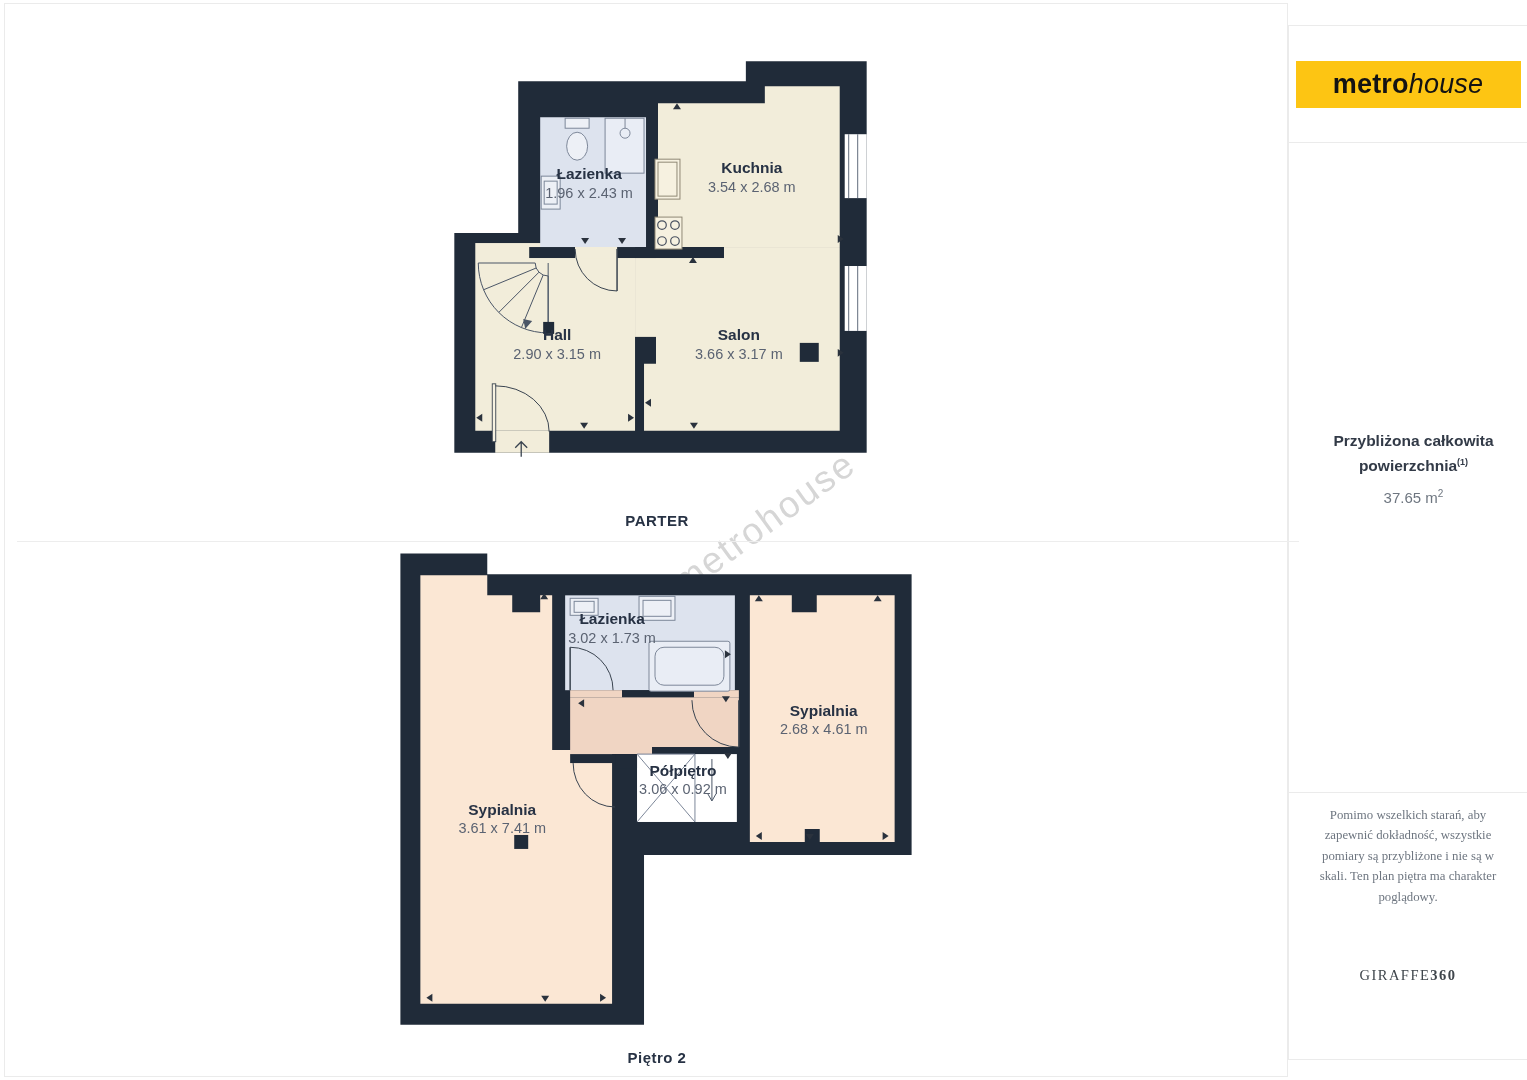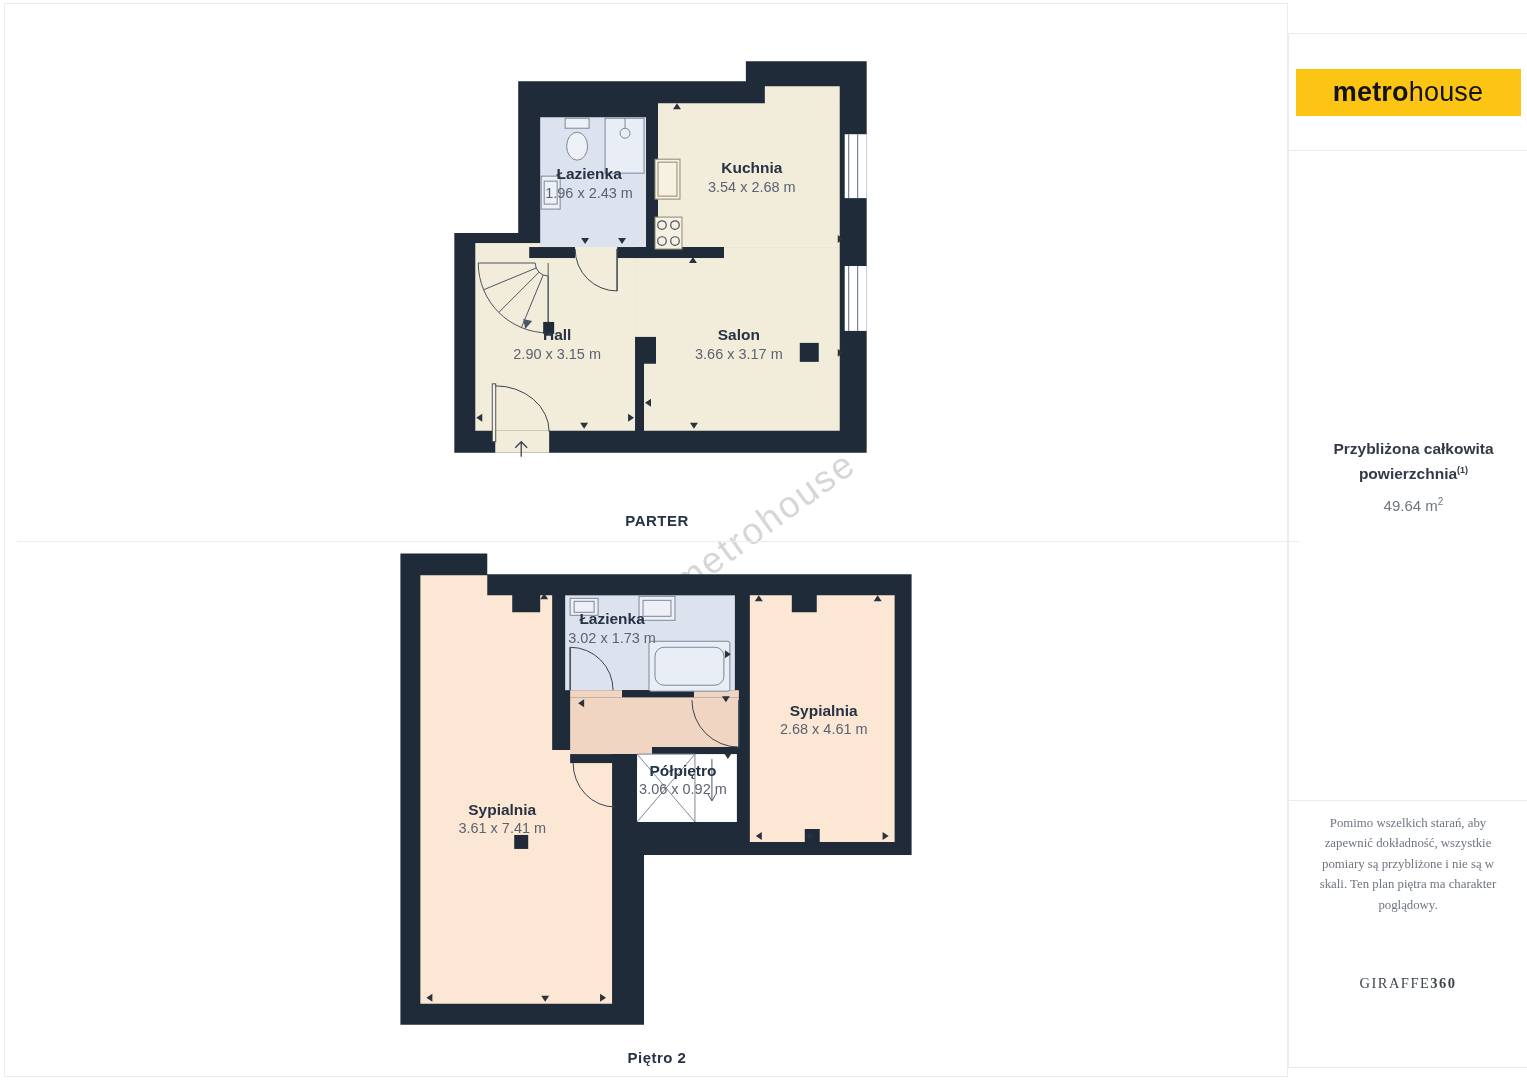--- a/index.html
+++ b/index.html
@@ -12,29 +12,29 @@
              font-size:37px;letter-spacing:2px;color:#d6d6d6;white-space:nowrap;z-index:1;font-weight:400;}
   .plan-panel{position:absolute;left:12px;width:100%;height:537px;z-index:2;}
   .plan-panel.top{top:0;}
   .plan-panel.bottom{top:537px;border-top:1px solid #ededed;}
   .plan-panel svg{display:block;width:100%;height:100%;}
   
   .rn{font:700 15.5px "Liberation Sans",sans-serif;fill:#273244;text-anchor:middle;}
   .rd{font:400 14.5px "Liberation Sans",sans-serif;fill:#5b6372;text-anchor:middle;}
   .floor-label{font:700 15px "Liberation Sans",sans-serif;fill:#273244;text-anchor:middle;letter-spacing:.5px;}
   
-  .sidebar{position:absolute;left:1288px;top:33px;width:239px;height:1035px;box-sizing:border-box;
+  .sidebar{position:absolute;left:1288px;top:25px;width:239px;height:1035px;box-sizing:border-box;
            background:#fff;border-left:1px solid #ebebeb;border-top:1px solid #ebebeb;border-bottom:1px solid #ebebeb;}
   .sb-section{box-sizing:border-box;border-bottom:1px solid #ebebeb;display:flex;flex-direction:column;
               align-items:center;justify-content:center;text-align:center;}
   .sb-logo{height:117px;}
   .logo-box{width:225px;height:47px;background:#fdc513;display:flex;align-items:center;justify-content:center;
             font-size:27px;color:#131313;letter-spacing:.2px;}
   .logo-box .lb{font-weight:700;}
-  .logo-box .ll{font-weight:400;}
+  .logo-box .ll{font-weight:400;font-style:italic;}
   .sb-area{height:650px;padding-left:11px;}
   .area-title{font-size:15.5px;font-weight:700;color:#323a47;line-height:1.55;}
   .area-title sup{font-size:9px;}
   .area-value{margin-top:10px;font-size:15px;color:#6e7680;}
   .area-value sup{font-size:10px;}
   .sb-note{height:60px;font-size:12.8px;color:#6e7680;}
   .sb-note p{margin:0;}
   .sb-legal{height:206px;border-bottom:none;font-size:12.8px;color:#6e7680;line-height:1.6;padding:0 18px;font-family:Liberation Serif, serif;}
   .sb-legal p{margin:0 0 14px 0;}
   .brand{font-size:14.5px;letter-spacing:1.5px;color:#3f464c;margin-top:43px;}
@@ -228,21 +228,21 @@
       <span class="lb">metro</span>
         <span class="ll">house</span>
     </div>
   </div>
   <div class="sb-section sb-area">
     <div class="area-title">
       <span>Przybliżona całkowita</span><br>
       <span>powierzchnia</span><sup>(1)</sup>
     </div>
     <div class="area-value">
-      <span>49.64 m</span><sup>2</sup>
+      <span>37.65 m</span><sup>2</sup>
     </div>
   </div>
   <div class="sb-section sb-legal">
     <p>Pomimo wszelkich starań, aby zapewnić dokładność, wszystkie pomiary są przybliżone i nie są w skali. Ten plan piętra ma charakter poglądowy.</p>
     <div class="brand">
       <span>GIRAFFE</span><b>360</b>
     </div>
   </div>
 </div>
 

